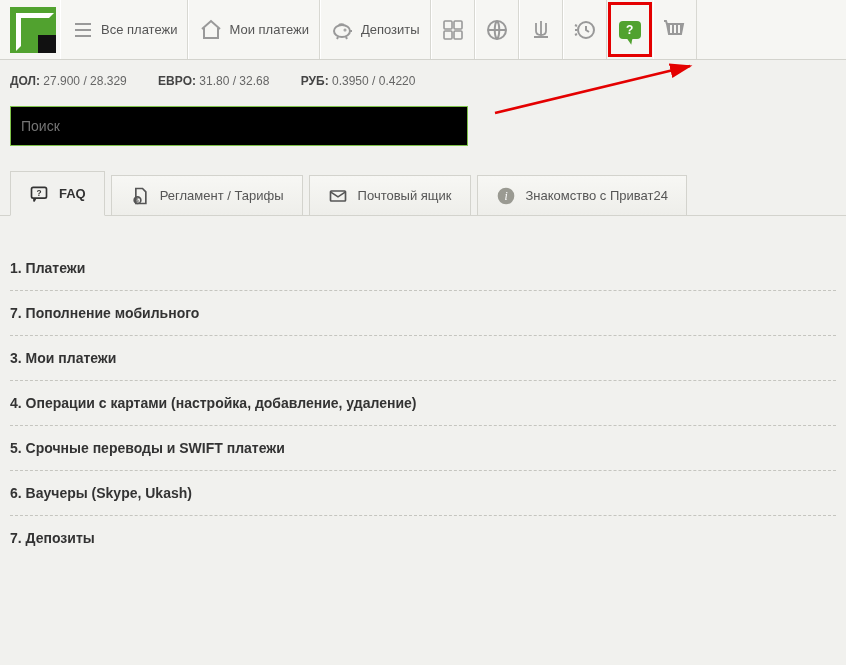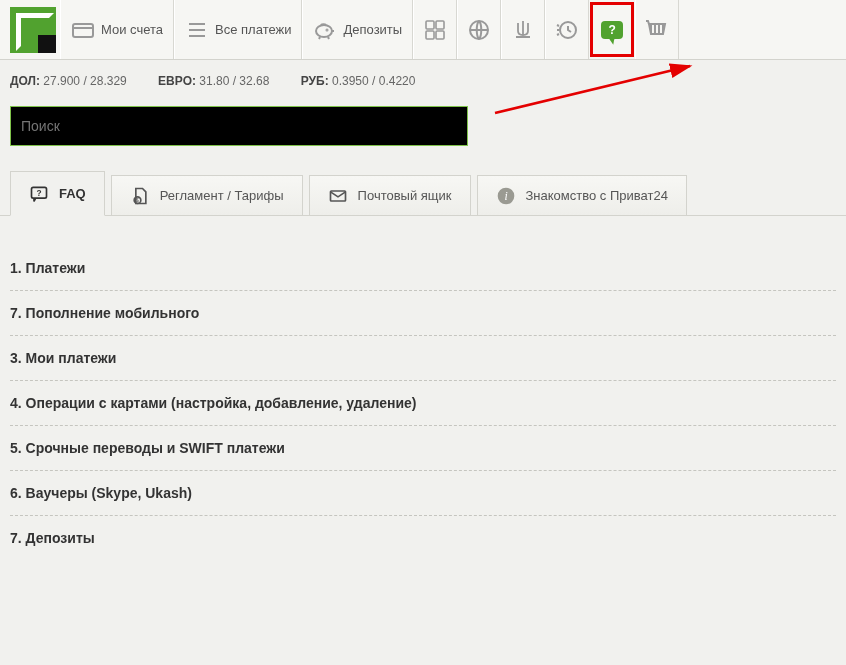--- a/index.html
+++ b/index.html
@@ -145,37 +145,37 @@
     left: 490px; top: 58px;
     pointer-events: none;
   }
 </style>
 </head>
 <body>
 
 <div class="topbar">
   <div class="logo"></div>
 
-  <div class="nav-item">
-    <svg class="ic" viewBox="0 0 24 24" fill="none" stroke="currentColor" stroke-width="2">
-        <rect x="2" y="6" width="20" height="13" rx="2"></rect>
-        <line x1="2" y1="10" x2="22" y2="10"></line>
-      </svg>
-    <span>Мои счета</span>
-  </div>
 
   <div class="nav-item">
     <svg class="ic" viewBox="0 0 24 24" fill="none" stroke="currentColor" stroke-width="2">
         <line x1="4" y1="6" x2="20" y2="6"></line>
         <line x1="4" y1="12" x2="20" y2="12"></line>
         <line x1="4" y1="18" x2="20" y2="18"></line>
       </svg>
     <span>Все платежи</span>
   </div>
 
+  <div class="nav-item">
+    <svg class="ic" viewBox="0 0 24 24" fill="none" stroke="currentColor" stroke-width="2">
+        <path d="M3 11l9-8 9 8"></path>
+        <path d="M5 10v10h14V10"></path>
+      </svg>
+    <span>Мои платежи</span>
+  </div>
 
   <div class="nav-item">
     <svg class="ic" viewBox="0 0 24 24" fill="none" stroke="currentColor" stroke-width="2">
         <ellipse cx="11" cy="13" rx="8" ry="6"></ellipse>
         <circle cx="14" cy="12" r="0.5" fill="currentColor"></circle>
         <path d="M19 13h2"></path>
         <path d="M7 19l-1 2M15 19l1 2"></path>
         <path d="M8 7c1-1 4-1 5 0"></path>
       </svg>
     <span>Депозиты</span>

